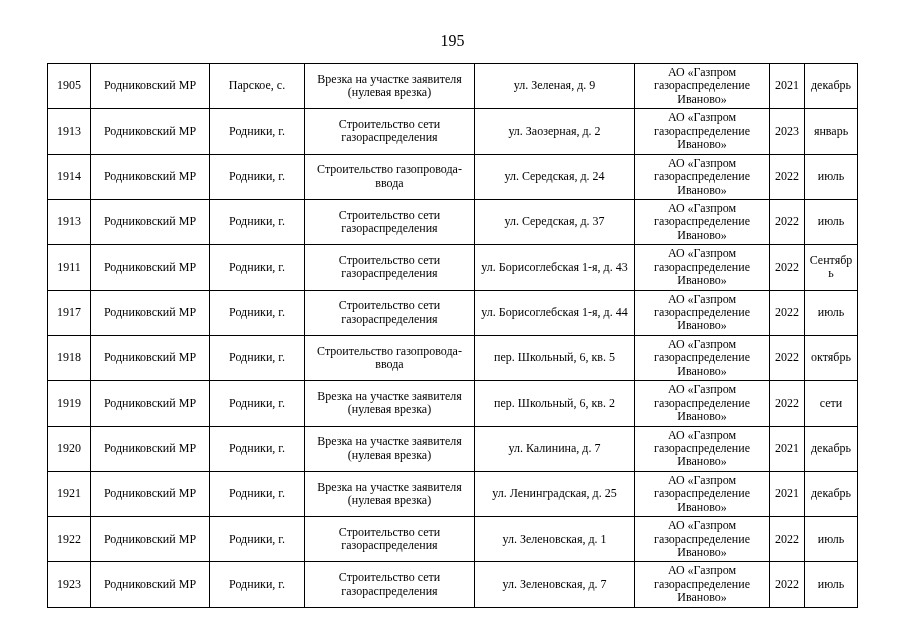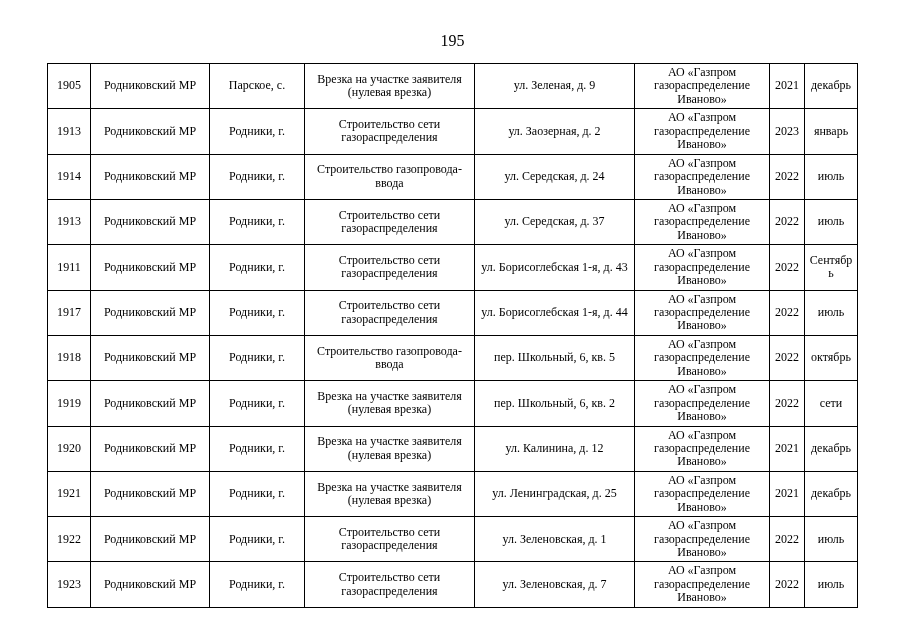--- a/index.html
+++ b/index.html
@@ -140,21 +140,21 @@
           <td>пер. Школьный, 6, кв. 2</td>
           <td>АО «Газпром газораспределение Иваново»</td>
           <td>2022</td>
           <td>сети</td>
         </tr>
         <tr>
           <td>1920</td>
           <td>Родниковский МР</td>
           <td>Родники, г.</td>
           <td>Врезка на участке заявителя (нулевая врезка)</td>
-          <td>ул. Калинина, д. 12</td>
+          <td>ул. Калинина, д. 7</td>
           <td>АО «Газпром газораспределение Иваново»</td>
           <td>2021</td>
           <td>декабрь</td>
         </tr>
         <tr>
           <td>1921</td>
           <td>Родниковский МР</td>
           <td>Родники, г.</td>
           <td>Врезка на участке заявителя (нулевая врезка)</td>
           <td>ул. Ленинградская, д. 25</td>

